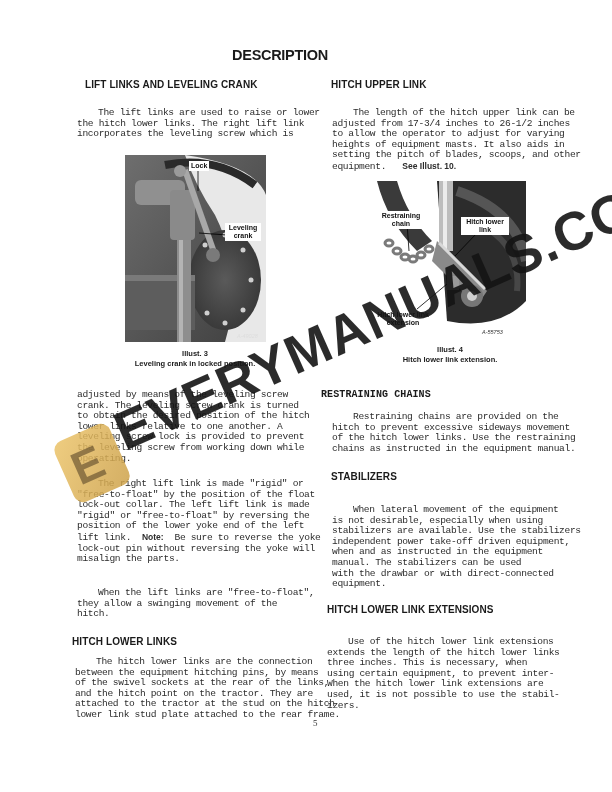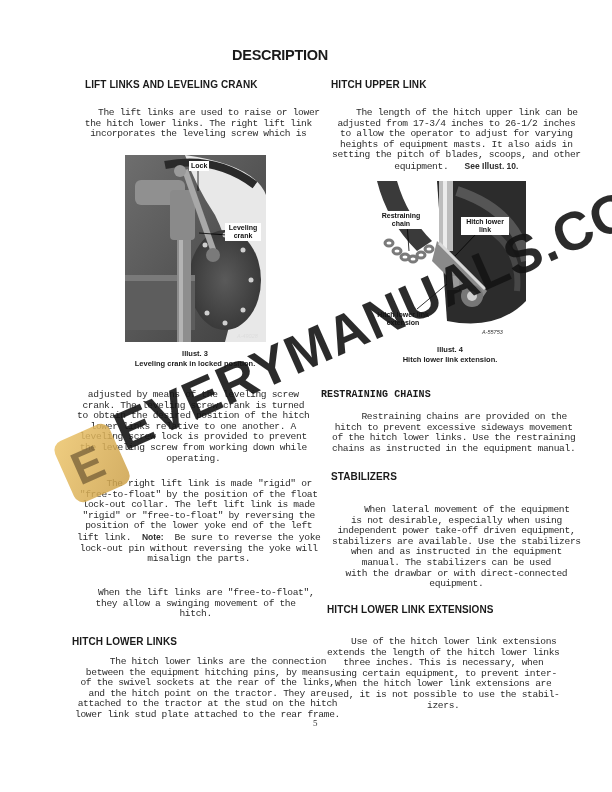--- a/index.html
+++ b/index.html
@@ -11,21 +11,21 @@
     position: absolute; left: 0; width: 560px; top: 47px; text-align: center;
     font-family: "Liberation Sans", "DejaVu Sans", sans-serif; font-size: 14.5px; font-weight: bold;
     letter-spacing: -0.3px; color: #1a1a1a;
   }
   .heading {
     position: absolute; font-family: "Liberation Sans", "DejaVu Sans", sans-serif;
     font-size: 10px; font-weight: bold; color: #1a1a1a; letter-spacing: 0.1px; white-space: nowrap;
   }
   .para {
     position: absolute; font-family: "Liberation Mono", "DejaVu Sans Mono", monospace;
-    font-size: 9.6px; line-height: 10.6px; color: #2c2c2c; letter-spacing: -0.35px; text-align: center;
+    font-size: 9.6px; line-height: 10.6px; color: #2c2c2c; letter-spacing: -0.35px;
   }
   .para .line { display: block; white-space: nowrap; }
   .para .indent { padding-left: 21px; }
   .inline-bold {
     font-family: "Liberation Sans", "DejaVu Sans", sans-serif; font-weight: bold; font-size: 8.5px; letter-spacing: 0;
   }
   .figure { position: absolute; overflow: hidden; }
   .caption {
     position: absolute; text-align: center; font-family: "Liberation Sans", "DejaVu Sans", sans-serif;
     font-size: 7.5px; font-weight: bold; color: #1a1a1a; line-height: 10px;
@@ -211,22 +211,22 @@
   <span class="line">hitch to prevent excessive sideways movement</span>
   <span class="line">of the hitch lower links.  Use the restraining</span>
   <span class="line">chains as instructed in the equipment manual.</span>
 </div>
 
 <div class="heading" style="left:331px; top:471px;">STABILIZERS</div>
 
 <div class="para" style="left:332px; top:505px;">
   <span class="line indent">When lateral movement of the equipment</span>
   <span class="line">is not desirable, especially when using</span>
+  <span class="line">stabilizers are available.  Use the stabilizers</span>
   <span class="line">independent power take-off driven equipment,</span>
-  <span class="line">stabilizers are available.  Use the stabilizers</span>
   <span class="line">when and as instructed in the equipment</span>
   <span class="line">manual.  The stabilizers can be used</span>
   <span class="line">with the drawbar or with direct-connected</span>
   <span class="line">equipment.</span>
 </div>
 
 <div class="heading" style="left:327px; top:604px;">HITCH LOWER LINK EXTENSIONS</div>
 
 <div class="para" style="left:327px; top:637px;">
   <span class="line indent">Use of the hitch lower link extensions</span>

